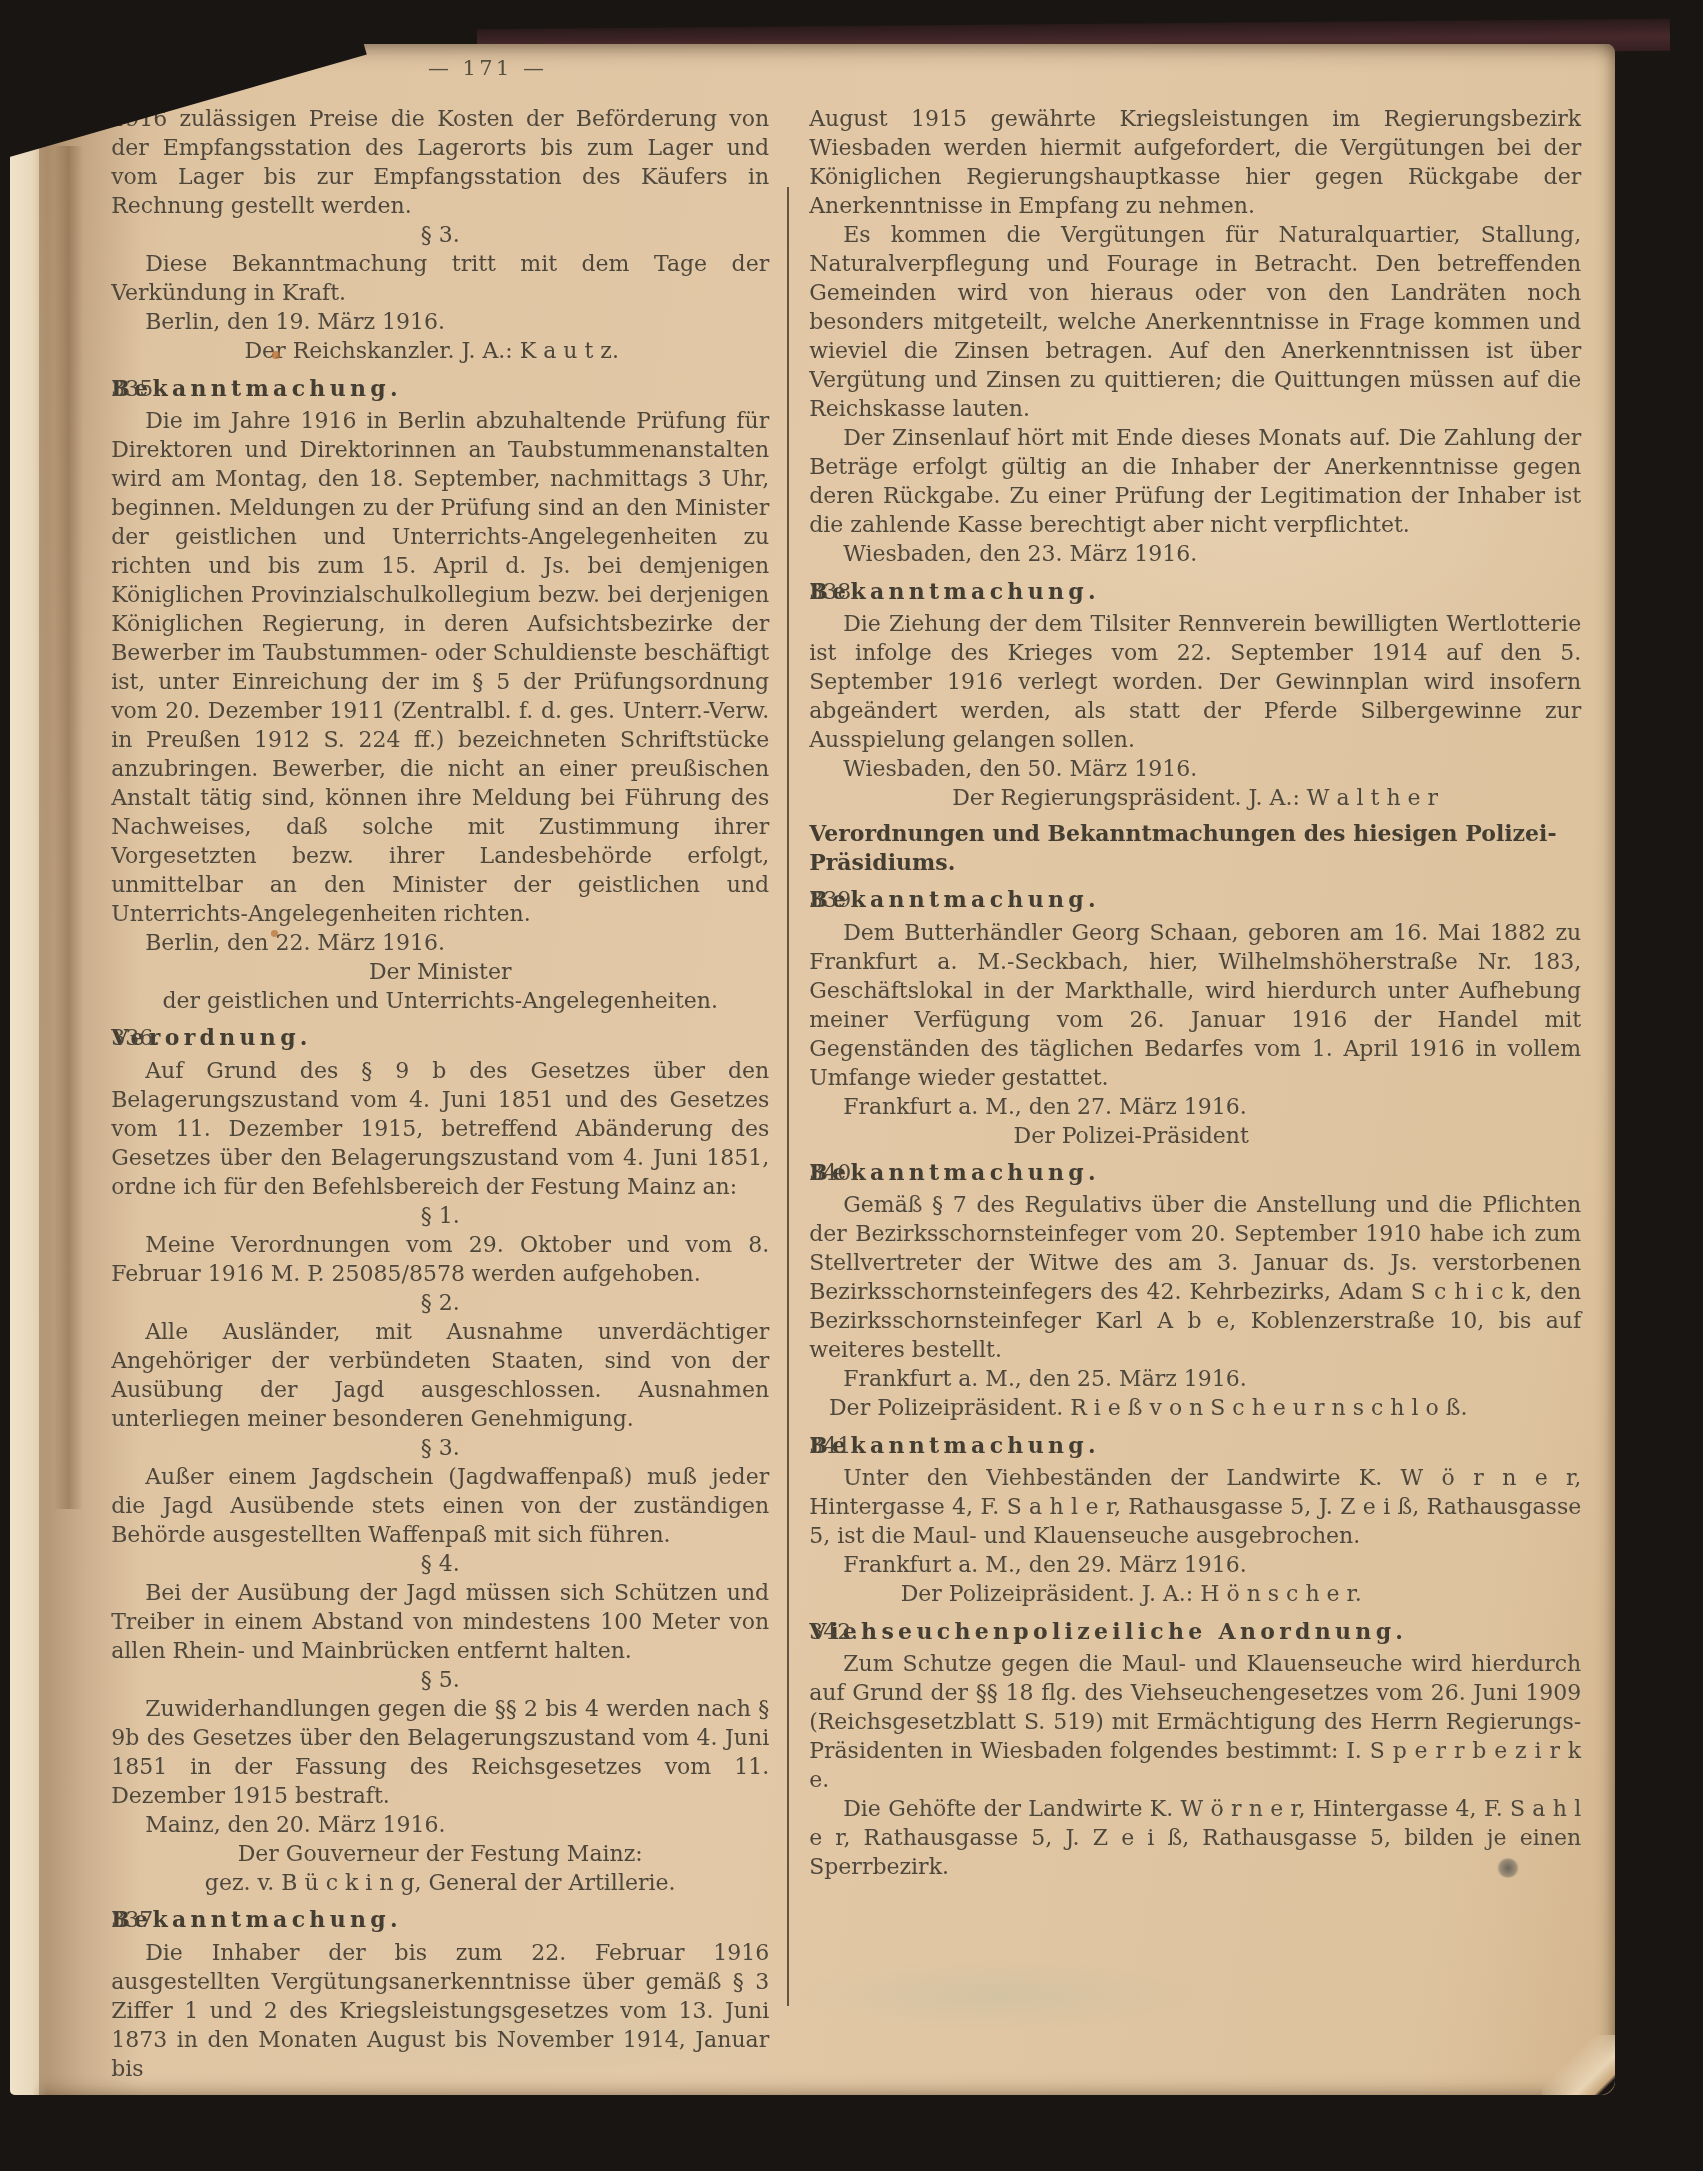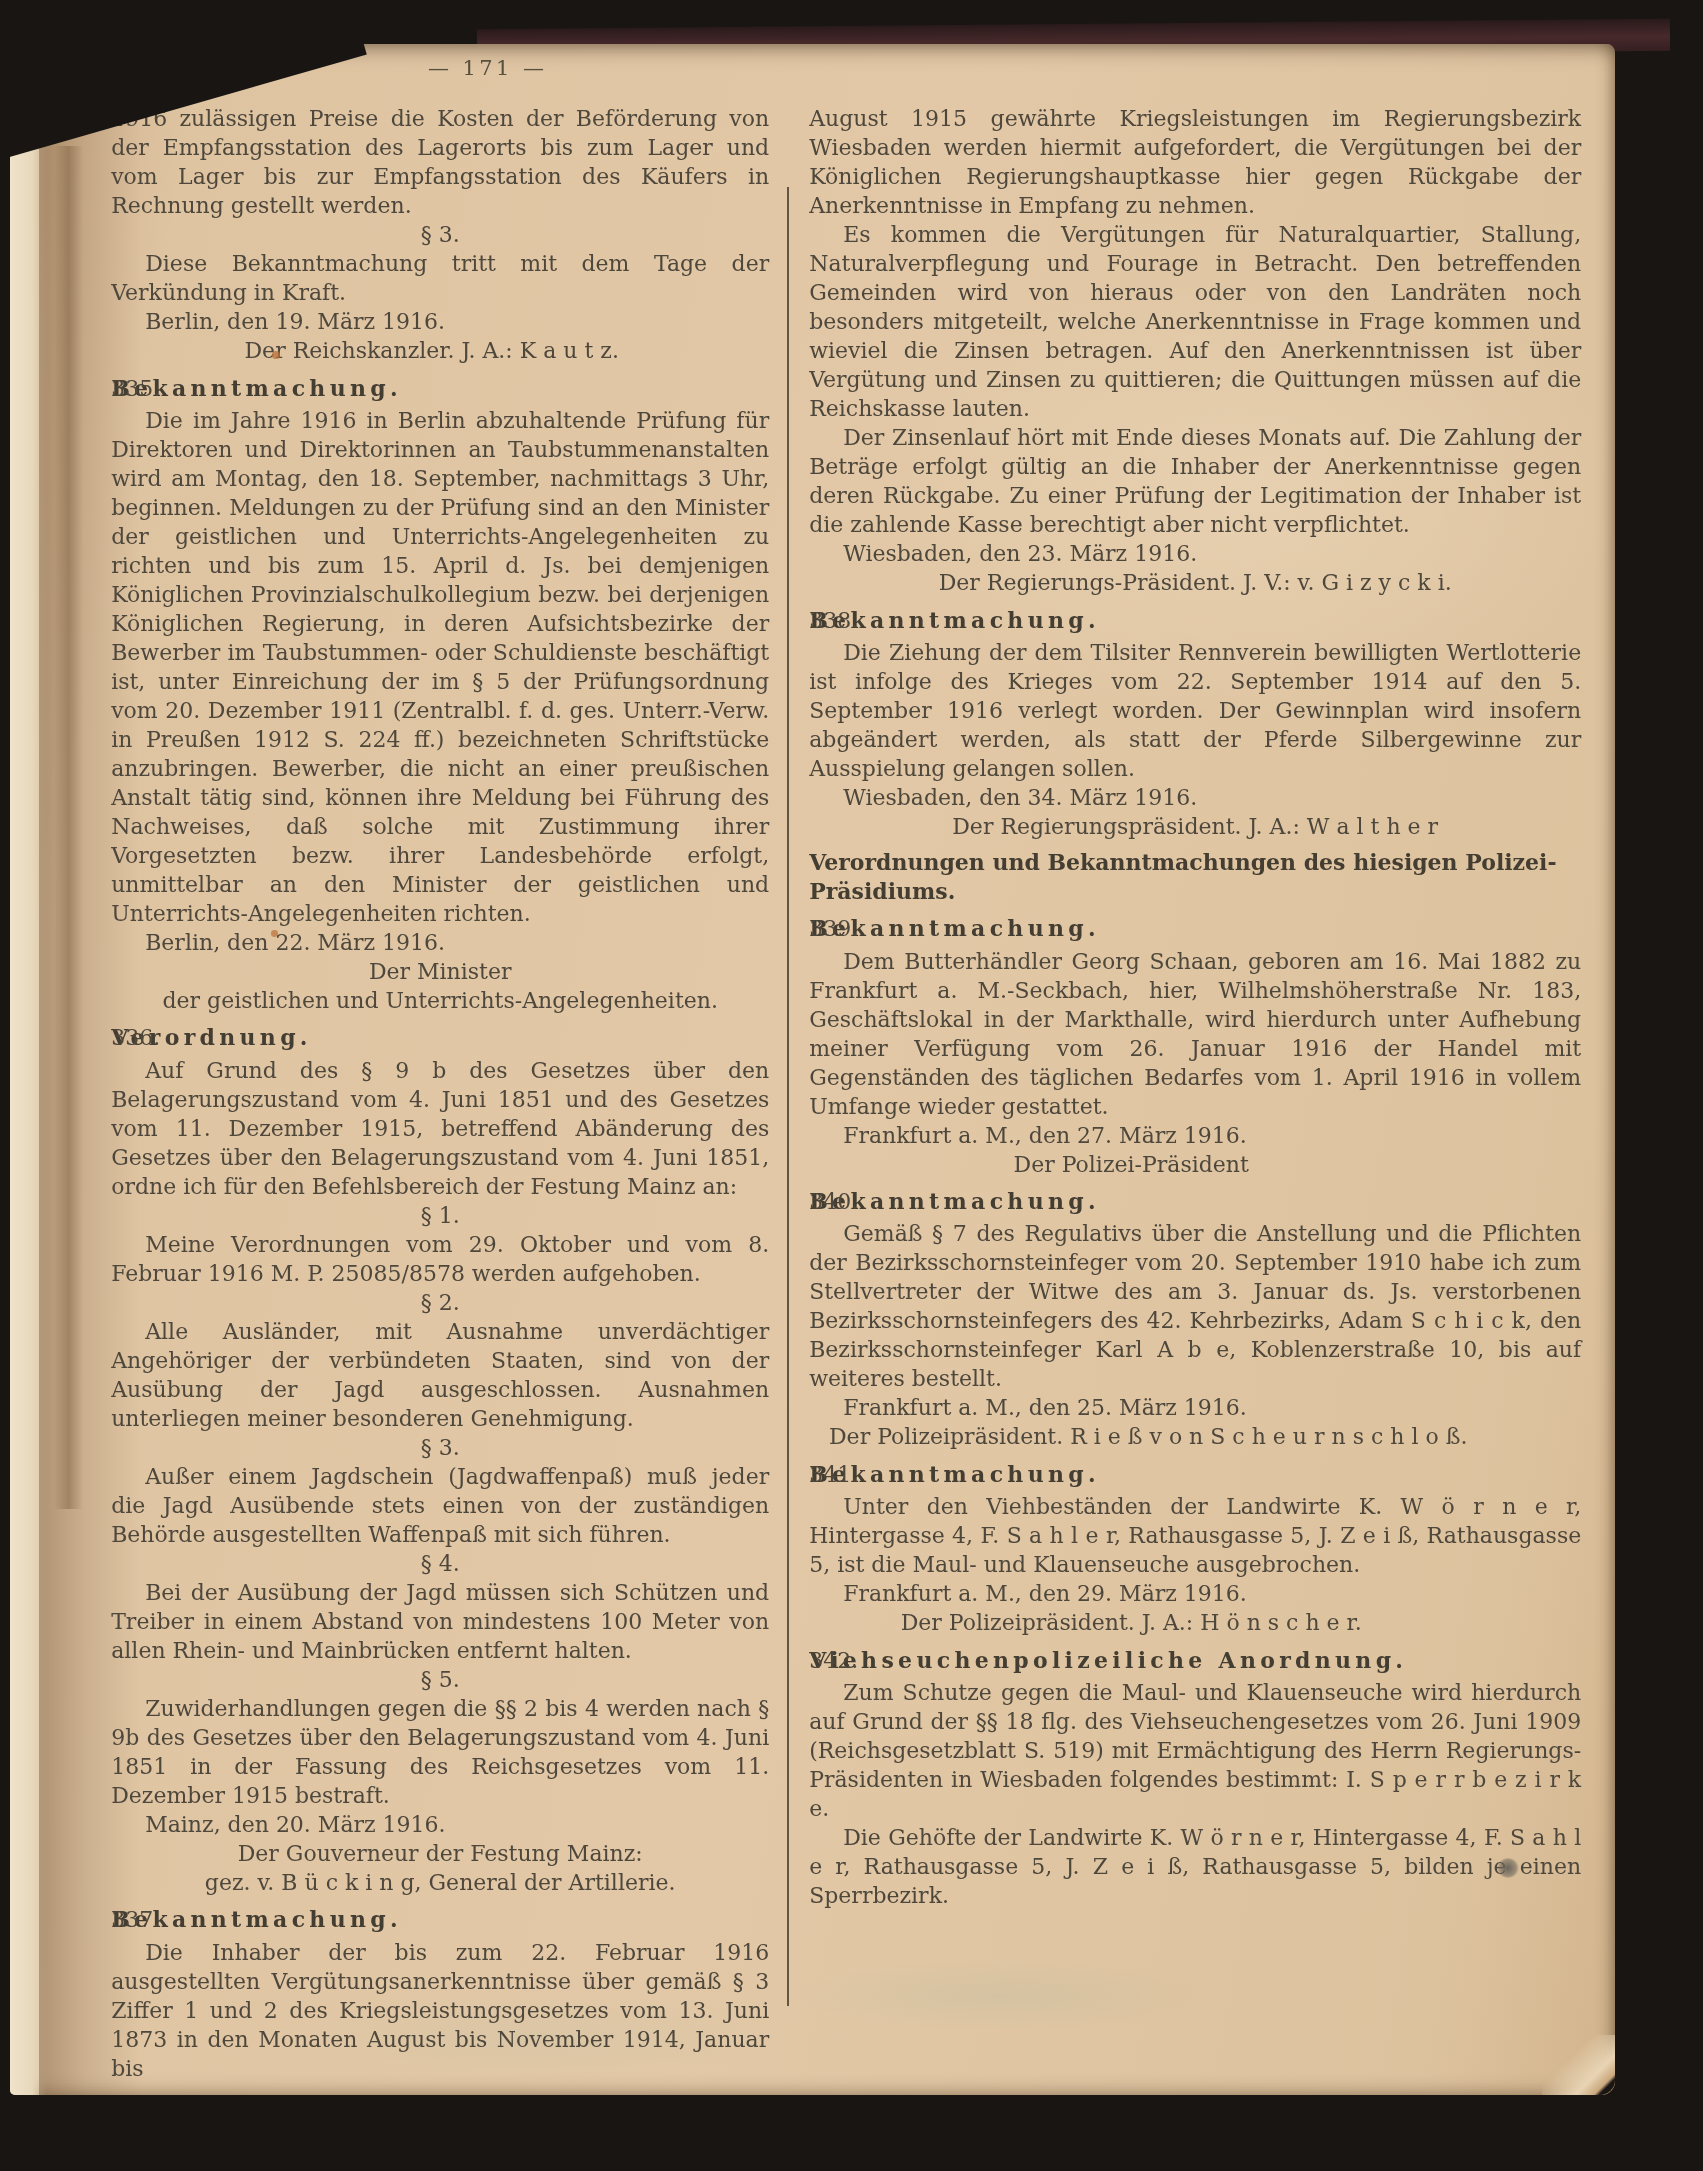--- a/index.html
+++ b/index.html
@@ -125,24 +125,23 @@
         <div class="blk blk-center">gez. v. B ü c k i n g, General der Artillerie.</div>
         <div class="blk blk-heading"><span class="h-num">337.</span><span class="h-text">Bekanntmachung.</span></div>
         <div class="blk blk-para">Die Inhaber der bis zum 22. Februar 1916 ausgestellten Vergütungsanerkenntnisse über gemäß § 3 Ziffer 1 und 2 des Kriegsleistungsgesetzes vom 13. Juni 1873 in den Monaten August bis November 1914, Januar bis</div>
       </div>
     <div class="divider"></div>
     <div class="column col-right" id="col-right">
         <div class="blk blk-para-flush">August 1915 gewährte Kriegsleistungen im Regierungsbezirk Wiesbaden werden hiermit aufgefordert, die Vergütungen bei der Königlichen Regierungshauptkasse hier gegen Rückgabe der Anerkenntnisse in Empfang zu nehmen.</div>
         <div class="blk blk-para">Es kommen die Vergütungen für Naturalquartier, Stallung, Naturalverpflegung und Fourage in Betracht. Den betreffenden Gemeinden wird von hieraus oder von den Landräten noch besonders mitgeteilt, welche Anerkenntnisse in Frage kommen und wieviel die Zinsen betragen. Auf den Anerkenntnissen ist über Vergütung und Zinsen zu quittieren; die Quittungen müssen auf die Reichskasse lauten.</div>
         <div class="blk blk-para">Der Zinsenlauf hört mit Ende dieses Monats auf. Die Zahlung der Beträge erfolgt gültig an die Inhaber der Anerkenntnisse gegen deren Rückgabe. Zu einer Prüfung der Legitimation der Inhaber ist die zahlende Kasse berechtigt aber nicht verpflichtet.</div>
         <div class="blk blk-date">Wiesbaden, den 23. März 1916.</div>
-        <div class="blk blk-center">Der Regierungs-Präsident. J. V.: v. G i z y c k i.</div>
         <div class="blk blk-heading"><span class="h-num">338.</span><span class="h-text">Bekanntmachung.</span></div>
         <div class="blk blk-para">Die Ziehung der dem Tilsiter Rennverein bewilligten Wertlotterie ist infolge des Krieges vom 22. September 1914 auf den 5. September 1916 verlegt worden. Der Gewinnplan wird insofern abgeändert werden, als statt der Pferde Silbergewinne zur Ausspielung gelangen sollen.</div>
-        <div class="blk blk-date">Wiesbaden, den 34. März 1916.</div>
+        <div class="blk blk-date">Wiesbaden, den 50. März 1916.</div>
         <div class="blk blk-center">Der Regierungspräsident. J. A.: W a l t h e r</div>
         <div class="blk blk-bold-center">Verordnungen und Bekanntmachungen des hiesigen Polizei-Präsidiums.</div>
         <div class="blk blk-heading"><span class="h-num">339.</span><span class="h-text">Bekanntmachung.</span></div>
         <div class="blk blk-para">Dem Butterhändler Georg Schaan, geboren am 16. Mai 1882 zu Frankfurt a. M.-Seckbach, hier, Wilhelmshöherstraße Nr. 183, Geschäftslokal in der Markthalle, wird hierdurch unter Aufhebung meiner Verfügung vom 26. Januar 1916 der Handel mit Gegenständen des täglichen Bedarfes vom 1. April 1916 in vollem Umfange wieder gestattet.</div>
         <div class="blk blk-date">Frankfurt a. M., den 27. März 1916.</div>
         <div class="blk blk-sig" style="padding-right: 128px;">Der Polizei-Präsident</div>
         <div class="blk blk-heading"><span class="h-num">340.</span><span class="h-text">Bekanntmachung.</span></div>
         <div class="blk blk-para">Gemäß § 7 des Regulativs über die Anstellung und die Pflichten der Bezirksschornsteinfeger vom 20. September 1910 habe ich zum Stellvertreter der Witwe des am 3. Januar ds. Js. verstorbenen Bezirksschornsteinfegers des 42. Kehrbezirks, Adam S c h i c k, den Bezirksschornsteinfeger Karl A b e, Koblenzerstraße 10, bis auf weiteres bestellt.</div>
         <div class="blk blk-date">Frankfurt a. M., den 25. März 1916.</div>
         <div class="blk blk-sig" style="padding-right: 94px;">Der Polizeipräsident. R i e ß  v o n  S c h e u r n s c h l o ß.</div>

